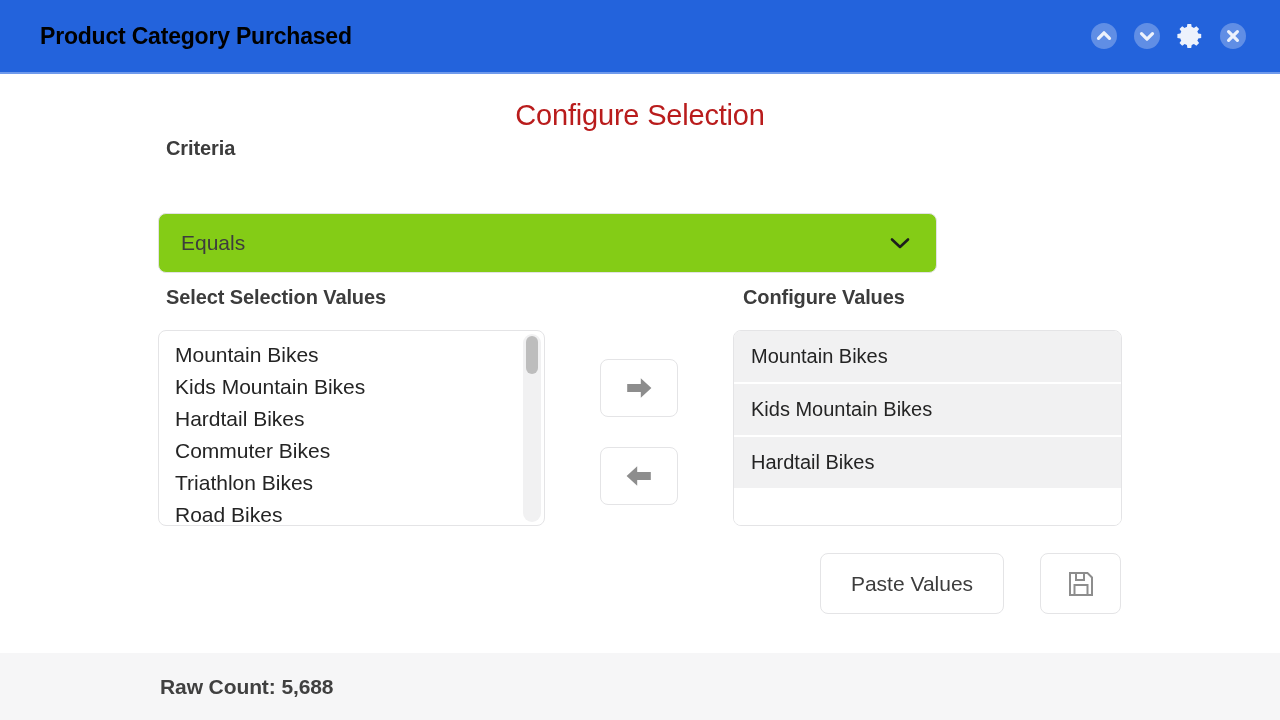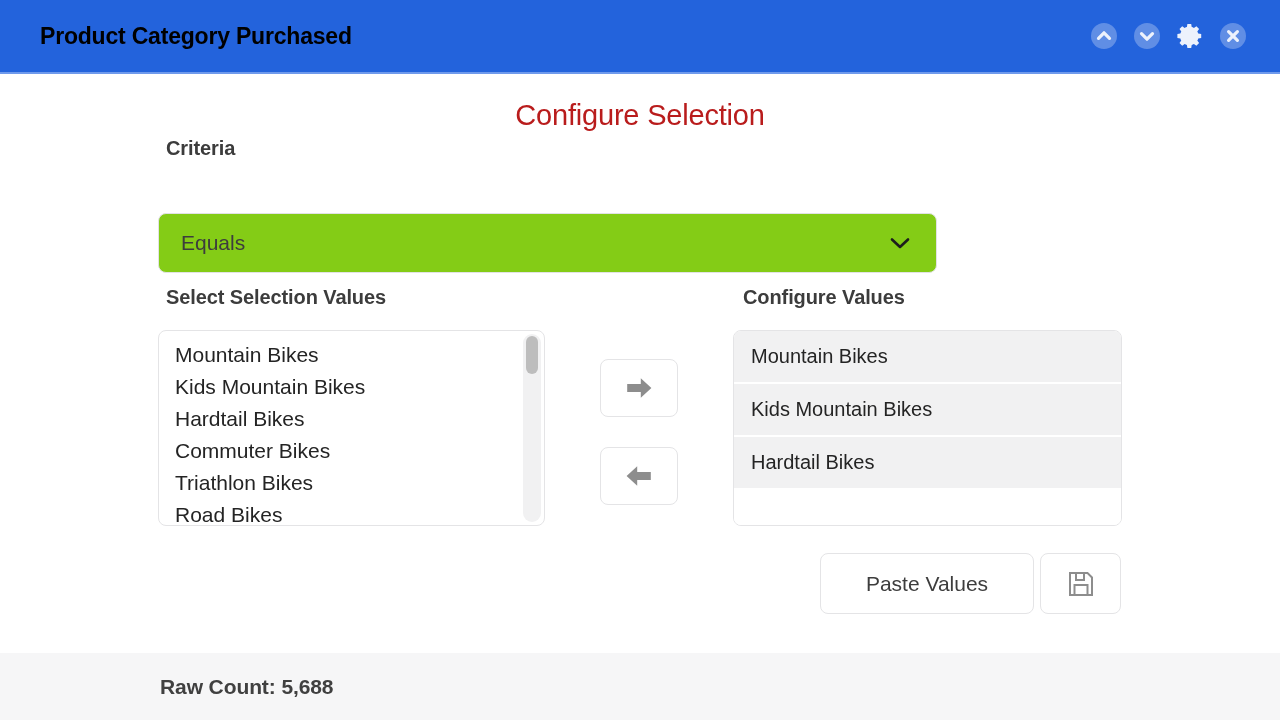--- a/index.html
+++ b/index.html
@@ -191,21 +191,21 @@
     background: #ffffff;
     border: 1px solid #e4e4e6;
     border-radius: 8px;
     display: flex;
     align-items: center;
     justify-content: center;
   }
   #paste-values-btn {
     top: 553px;
     left: 820px;
-    width: 214px;
+    width: 184px;
     height: 61px;
     font-size: 21px;
     color: #3d3d3d;
   }
   #save-btn {
     top: 553px;
     left: 1040px;
     width: 81px;
     height: 61px;
   }

